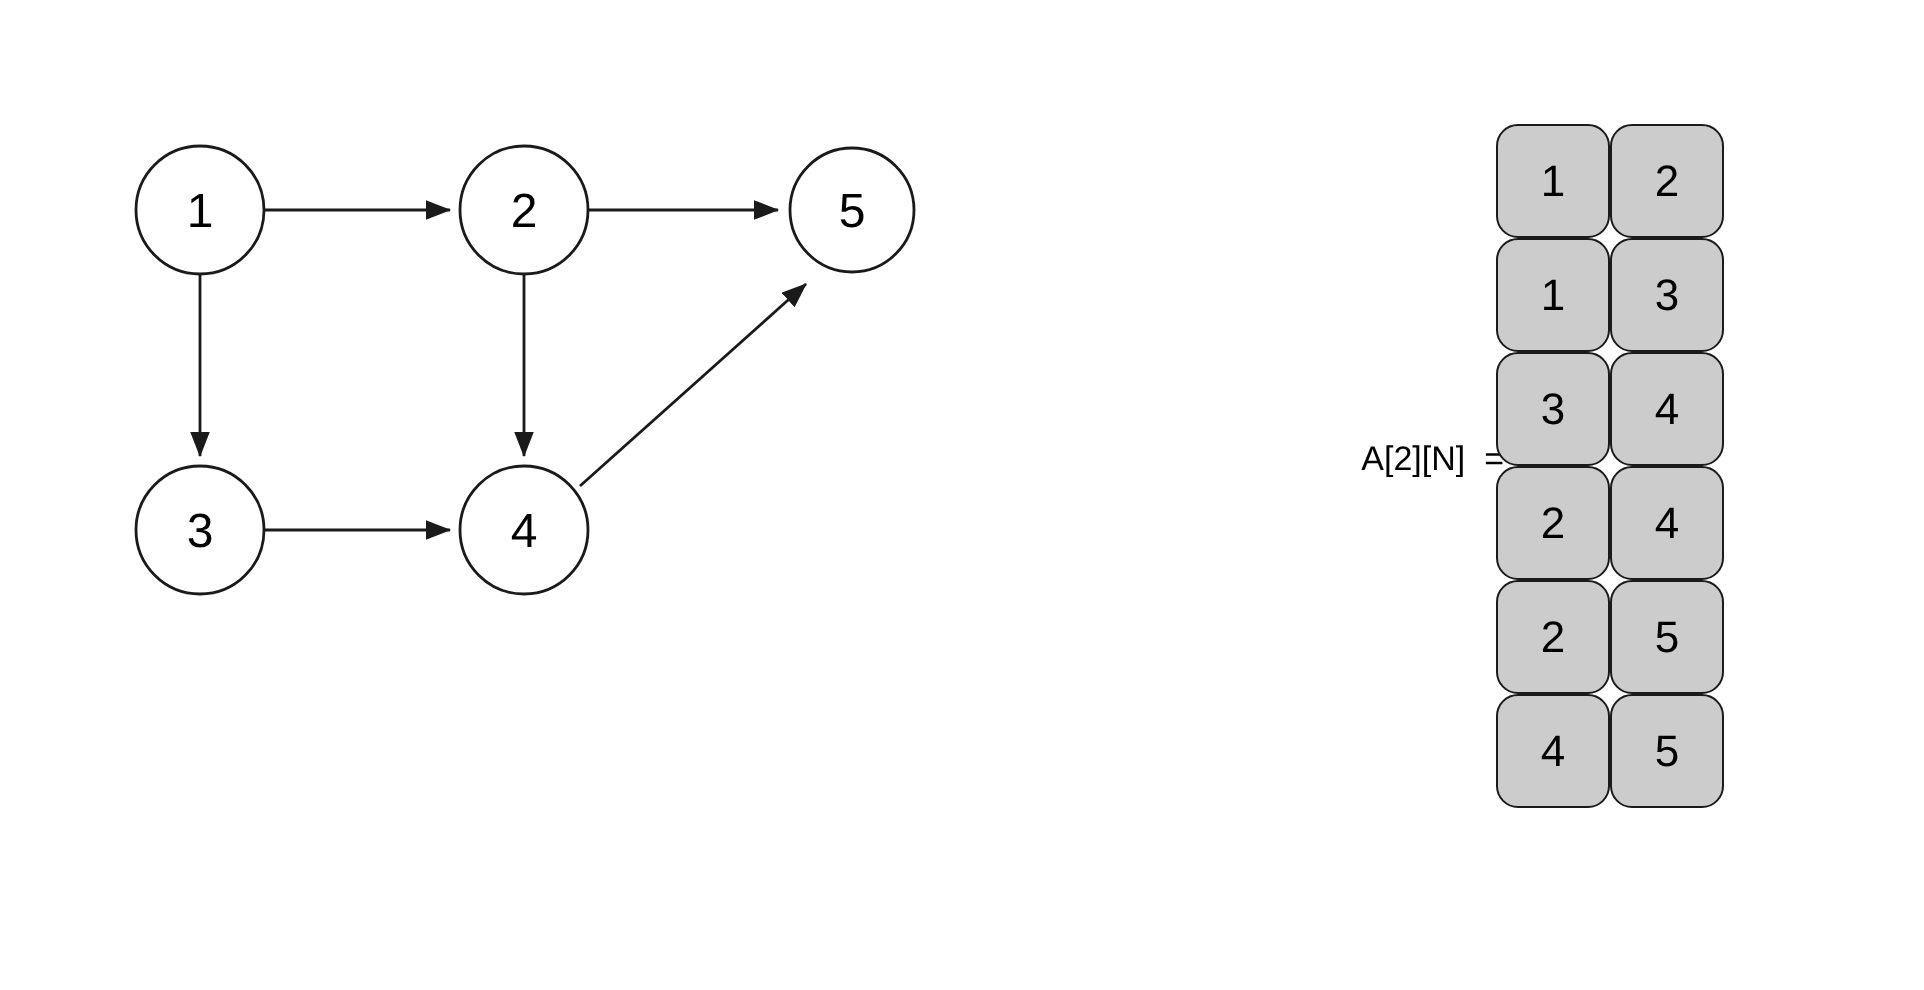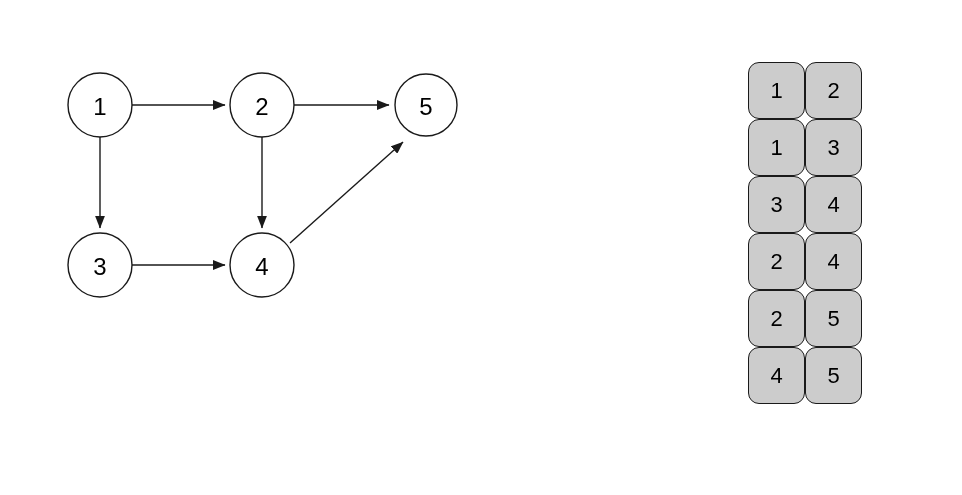--- a/index.html
+++ b/index.html
@@ -124,20 +124,21 @@
         <text class="node-label" x="100" y="266">3</text>
       </g>
       <g>
         <circle class="node-circle" cx="262" cy="265" r="32"></circle>
         <text class="node-label" x="262" y="266">4</text>
       </g>
     </g>
   </svg>
 
   <div id="array-region">
+    <div id="array-label">A[2][N]  =</div>
 
     <div id="array-grid">
       <div class="array-cell">1</div>
       <div class="array-cell">2</div>
       <div class="array-cell">1</div>
       <div class="array-cell">3</div>
       <div class="array-cell">3</div>
       <div class="array-cell">4</div>
       <div class="array-cell">2</div>
       <div class="array-cell">4</div>

